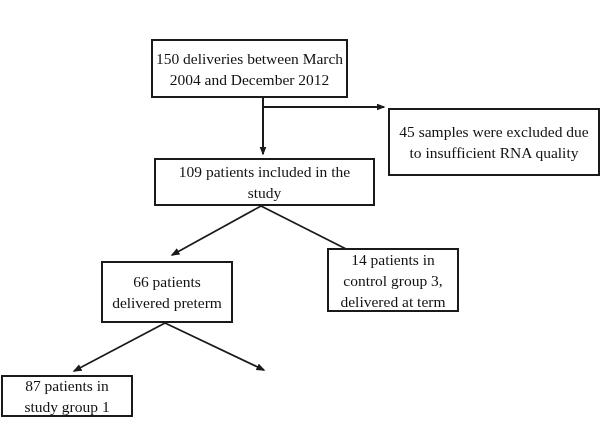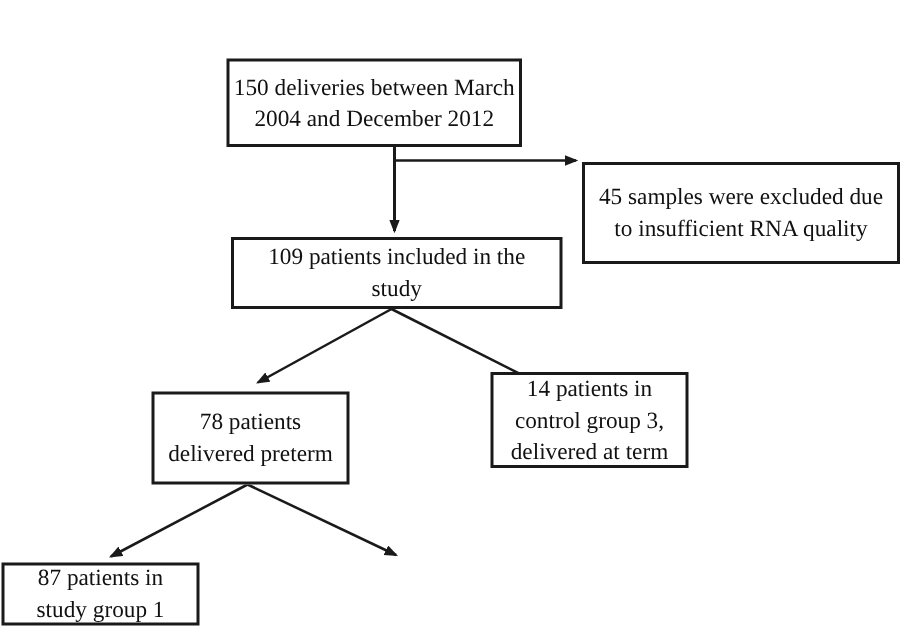--- a/index.html
+++ b/index.html
@@ -66,21 +66,21 @@
 
   <div class="box box-deliveries">150 deliveries between March
 2004 and December 2012</div>
 
   <div class="box box-excluded">45 samples were excluded due
 to insufficient RNA quality</div>
 
   <div class="box box-included">109 patients included in the
 study</div>
 
-  <div class="box box-preterm">78 patients
+  <div class="box box-preterm">66 patients
 delivered preterm</div>
 
   <div class="box box-control">14 patients in
 control group 3,
 delivered at term</div>
 
   <div class="box box-group1">87 patients in
 study group 1</div>
 
 

